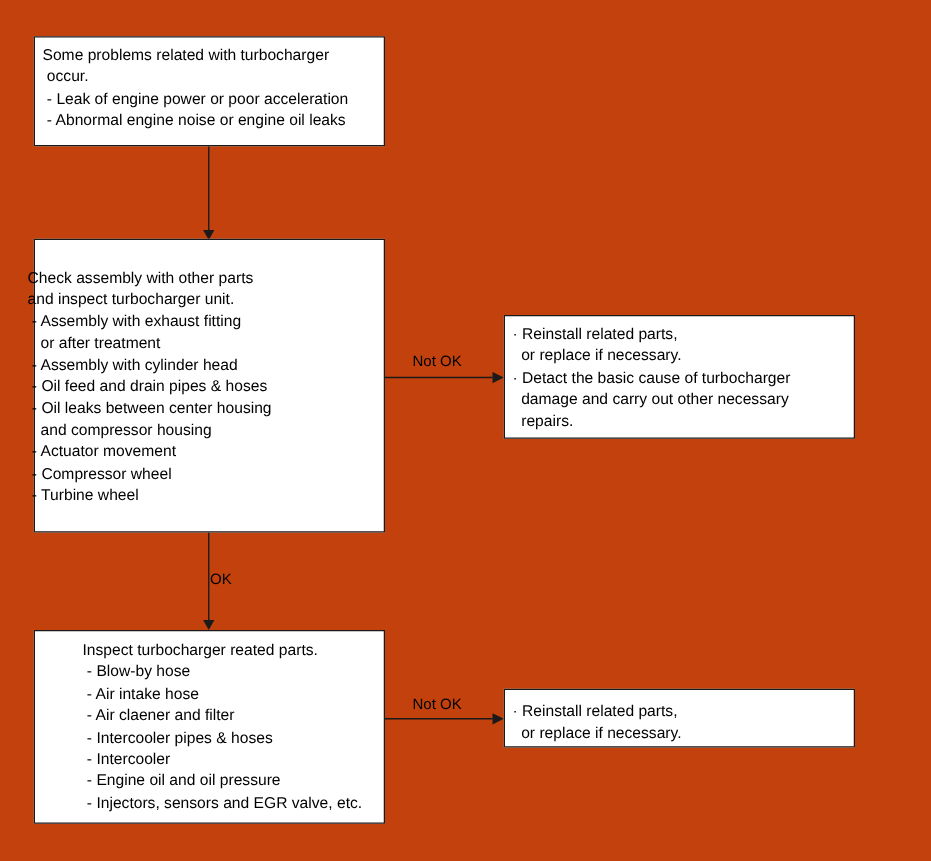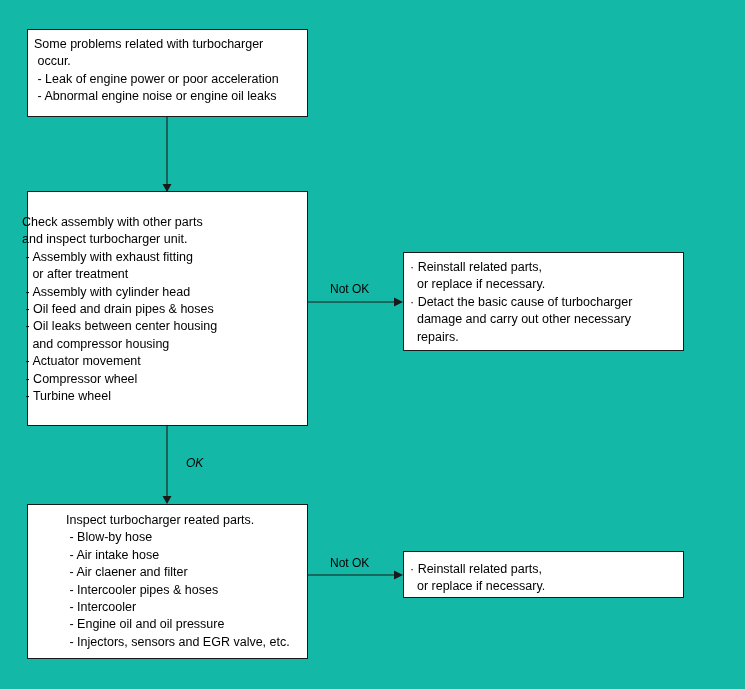--- a/index.html
+++ b/index.html
@@ -8,21 +8,21 @@
     background: #ffffff;
   }
   body {
     font-family: "Liberation Sans", sans-serif;
     color: #000000;
   }
   #canvas {
     position: relative;
     width: 745px;
     height: 689px;
-    background: #14b8a6;
+    background: #c2410c;
     overflow: hidden;
   }
   .node {
     position: absolute;
     box-sizing: border-box;
     border: 1px solid #1a1a1a;
     background: #ffffff;
   }
   .node-text {
     position: absolute;
@@ -110,17 +110,17 @@
  - Intercooler
  - Engine oil and oil pressure
  - Injectors, sensors and EGR valve, etc.</div>
 
   <div class="node" style="left:403px; top:551px; width:281px; height:47px;"></div>
   <div class="node-text" style="left:410px; top:561px; width:272px;">· Reinstall related parts,
   or replace if necessary.</div>
 
   <div class="edge-label" style="left:330px; top:282px;">Not OK</div>
 
-  <div class="edge-label" style="left:186px; top:456px;font-style:italic;">OK</div>
+  <div class="edge-label" style="left:168px; top:456px;">OK</div>
 
   <div class="edge-label" style="left:330px; top:556px;">Not OK</div>
 
 </div>
 
 </body></html>

